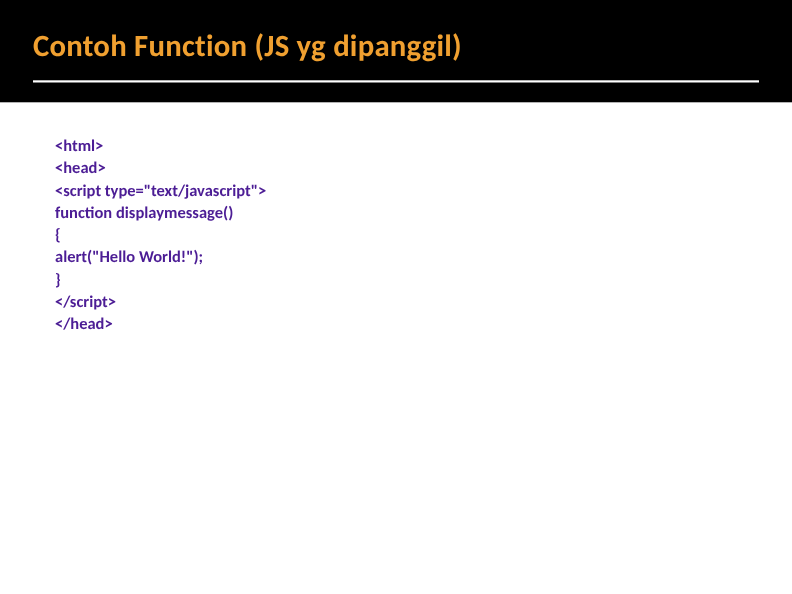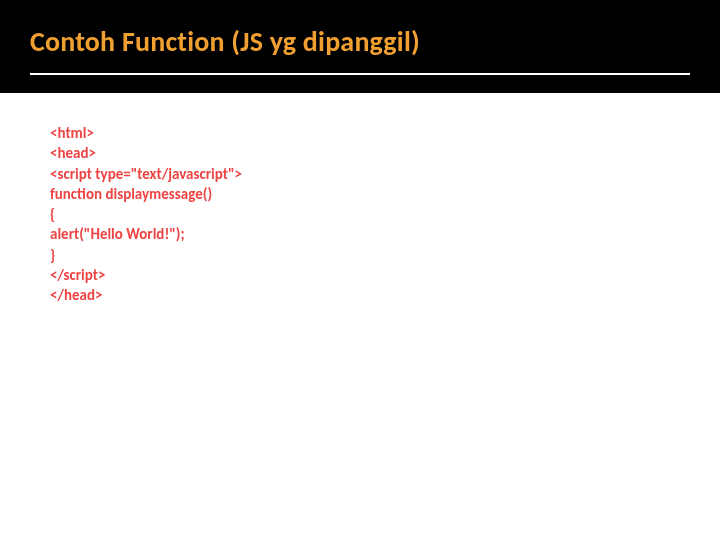--- a/index.html
+++ b/index.html
@@ -25,21 +25,21 @@
     background: #ffffff;
     margin-top: 14px;
   }
   .content {
     padding: 30px 50px;
   }
   .code-block {
     font-family: "Calibri", "Segoe UI", Arial, sans-serif;
     font-size: 15px;
     font-weight: 600;
-    color: #ef4444;
+    color: #4c1d95;
     line-height: 1.35;
     white-space: pre-wrap;
   }
   .gap {
     height: 18px;
   }
 </style>
 </head>
 <body>
 

